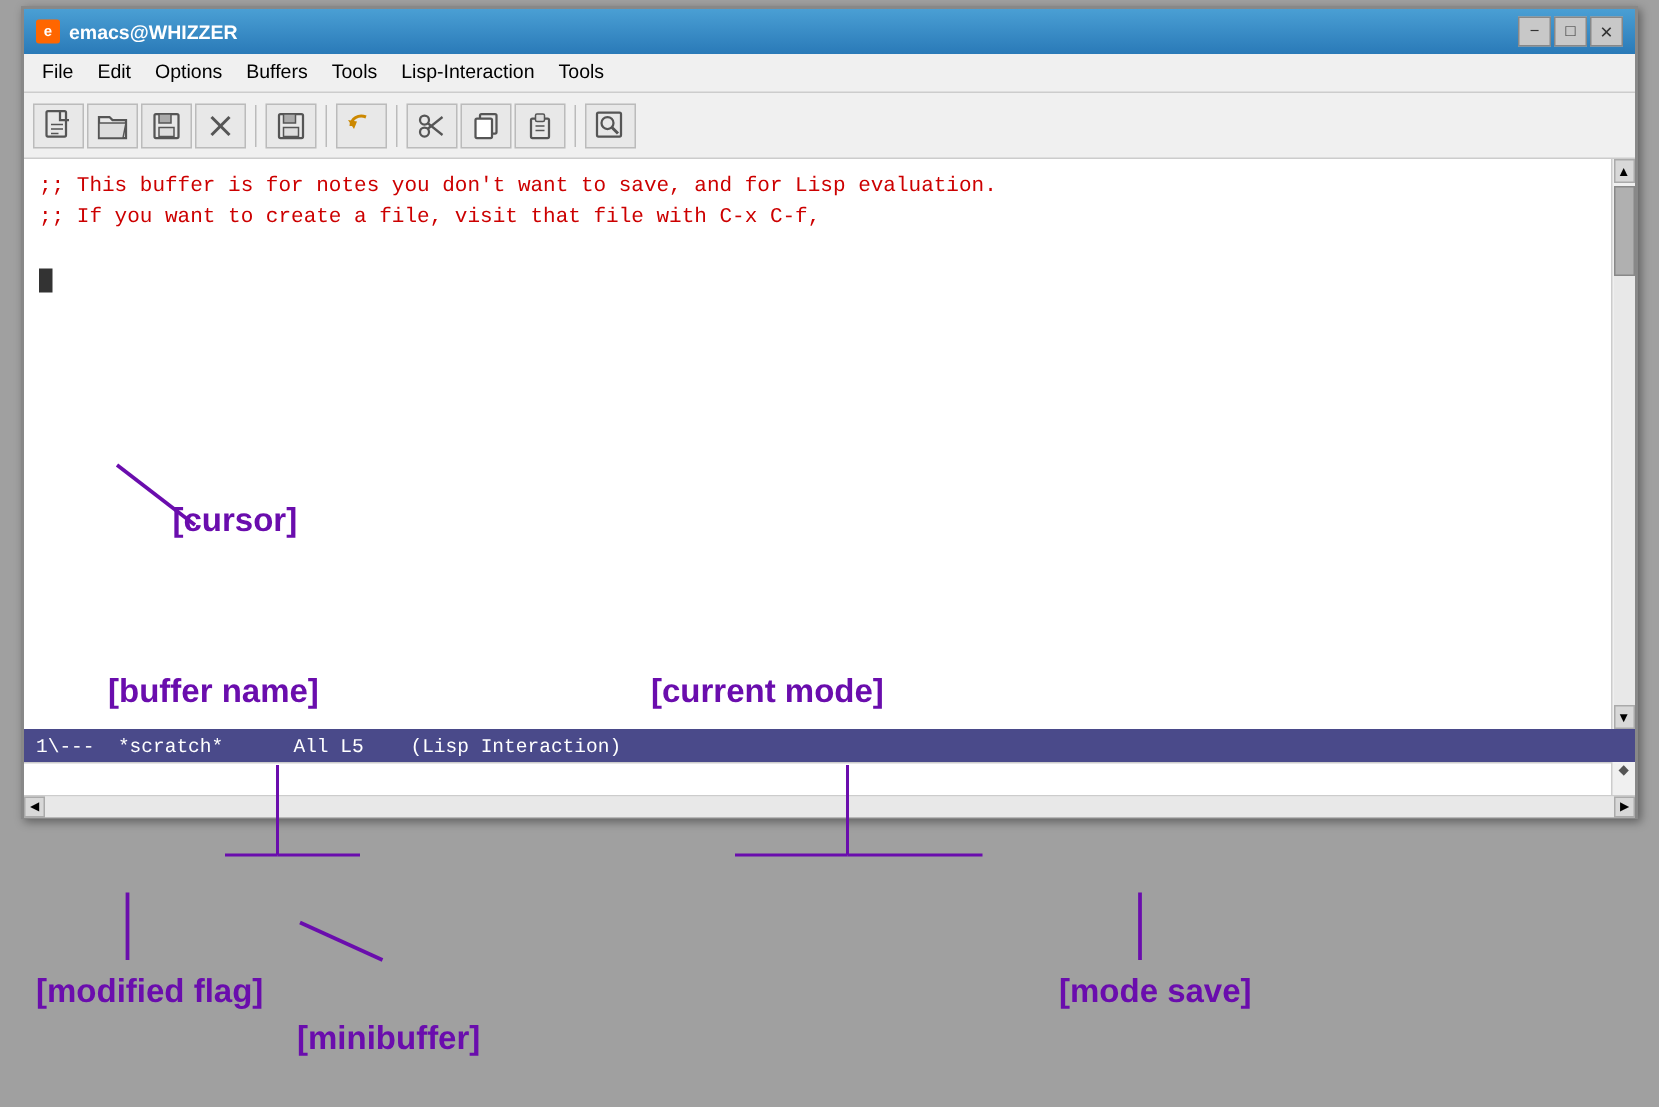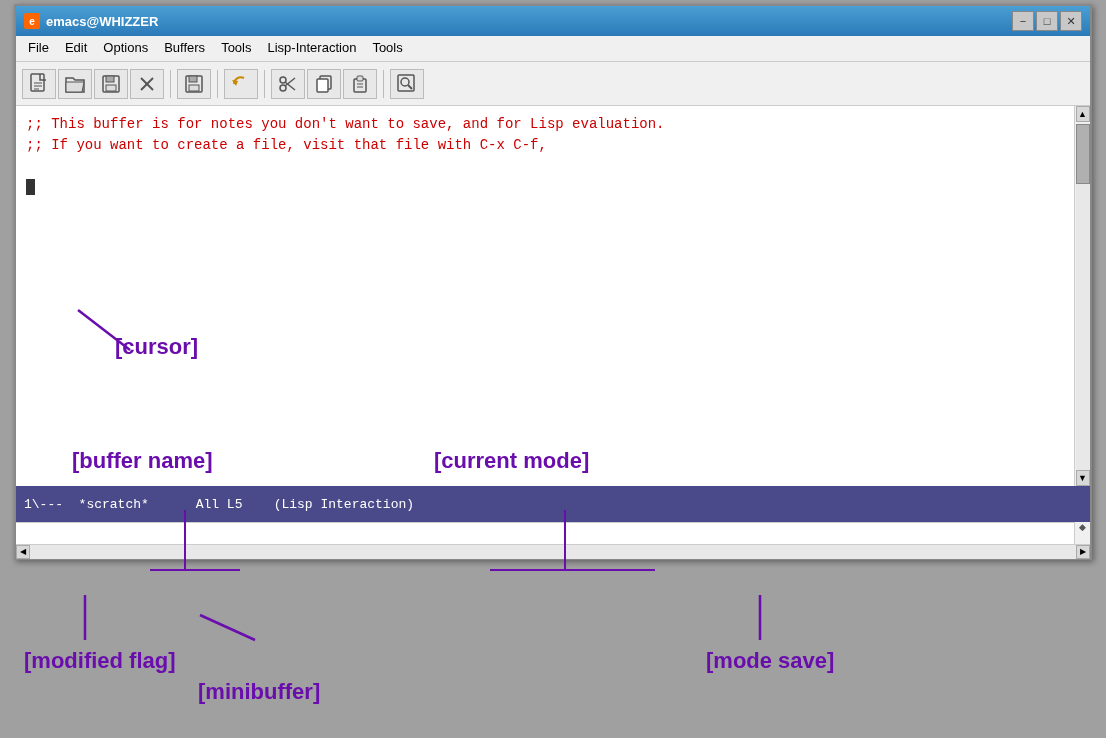--- a/index.html
+++ b/index.html
@@ -195,21 +195,21 @@
       background: #e8e8e8;
     }
 
     
     .mode-line {
       background: #4a4a8a;
       color: white;
       font-family: 'Courier New', Courier, monospace;
       font-size: 13px;
       padding: 2px 8px;
-      height: 36px;
+      height: 22px;
       display: flex;
       align-items: center;
       white-space: pre;
     }
 
     
     .mini-buffer {
       background: white;
       height: 22px;
       border-top: 1px solid #ccc;

